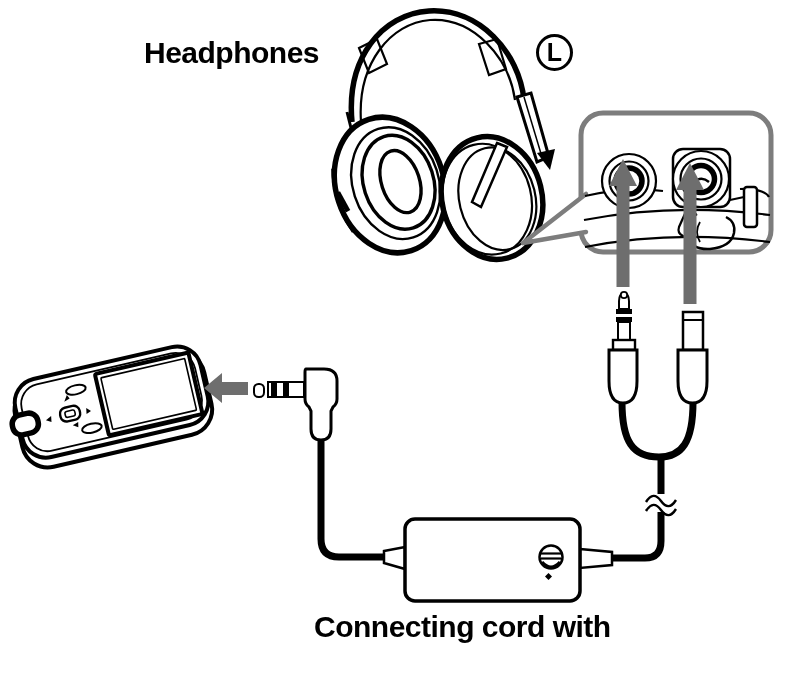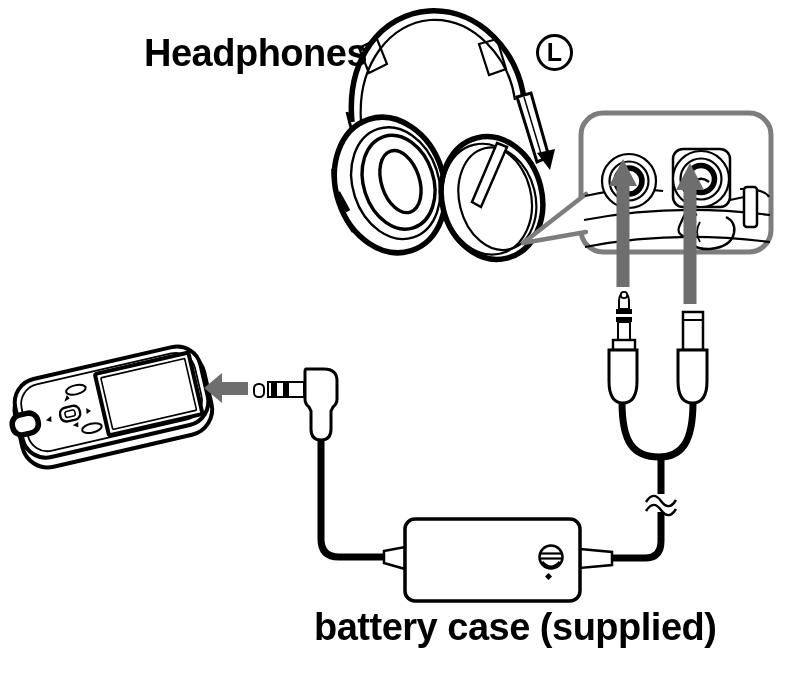--- a/index.html
+++ b/index.html
@@ -10,21 +10,21 @@
   }
   html,body{margin:0;padding:0;}
   body{
     width:786px;height:696px;position:relative;overflow:hidden;
     background:var(--background);
     font-family:"Liberation Sans", sans-serif;
   }
   .stage{position:absolute;left:0;top:0;width:786px;height:696px;}
   svg{position:absolute;left:0;top:0;}
   .diagram-label{
-    position:absolute;color:var(--line);font-weight:bold;font-size:38px;
+    position:absolute;color:var(--line);font-weight:bold;font-size:30px;
     letter-spacing:-0.5px;white-space:nowrap;line-height:34px;
   }
   .label-headphones{left:144px;top:36px;}
   .label-av{left:2px;top:456px;}
   .label-cord{left:314px;top:610px;}
   .l-marker{
     position:absolute;left:536px;top:34px;width:31px;height:31px;
     border:3.5px solid var(--line);border-radius:50%;
     display:flex;align-items:center;justify-content:center;
     font-weight:bold;font-size:25px;color:var(--line);padding:0;
@@ -177,16 +177,16 @@
       <path stroke-width="3" d="M678,350 L707,350 L707,381 Q707,403 692.5,403 Q678,403 678,381 Z"></path>
     </g>
   </svg>
 
   <div class="diagram-label label-headphones">Headphones</div>
 
   <div class="l-marker">L</div>
 
 
   <div class="diagram-label label-cord">
-    <div>battery case (supplied)</div>
+    <div>Connecting cord with</div>
   </div>
 
 </div>
 
 </body></html>

